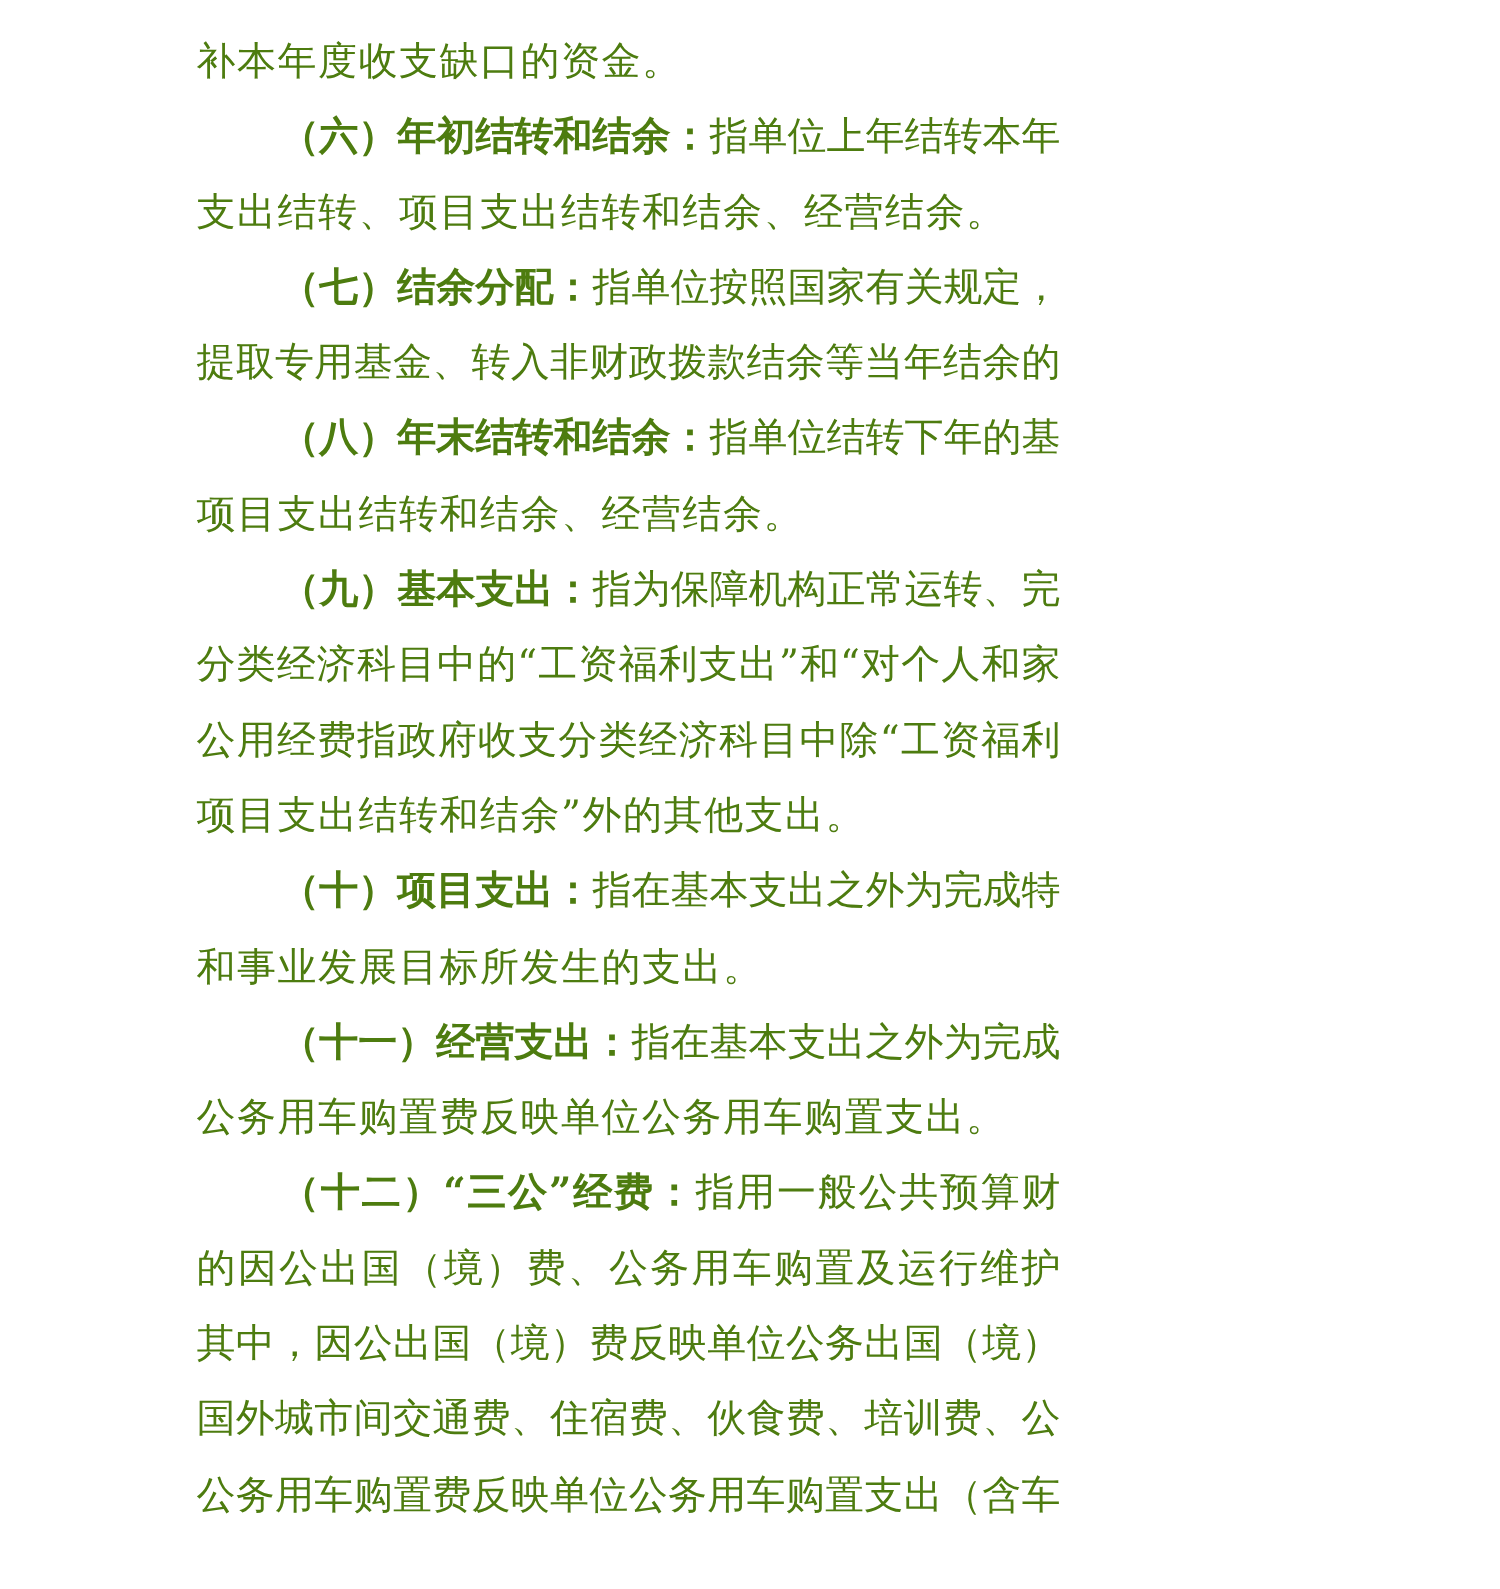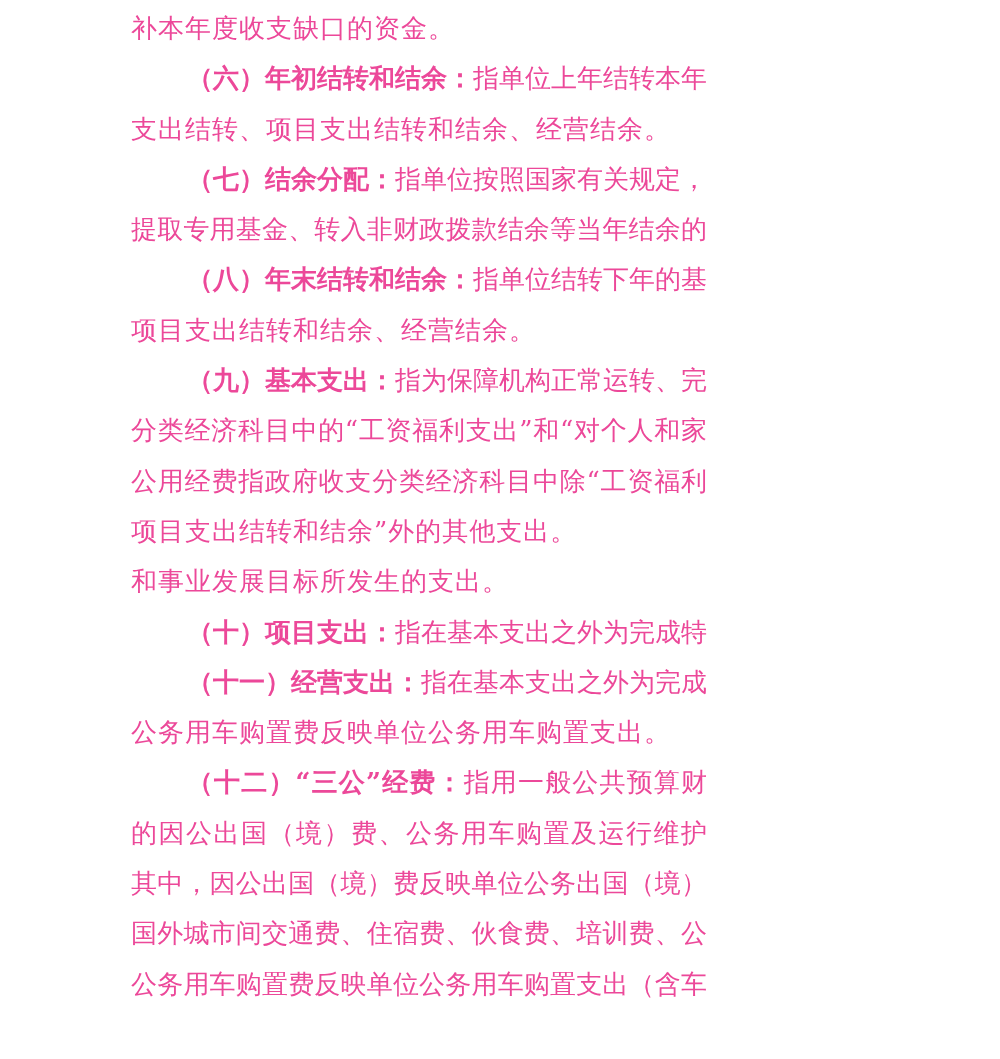--- a/index.html
+++ b/index.html
@@ -6,24 +6,24 @@
     margin: 0;
     padding: 0;
     background: #ffffff;
   }
   .page {
     position: relative;
     width: 812px;
     height: 1059px;
     background: #ffffff;
     box-sizing: border-box;
-    padding: 3px 105px 0 131px;
+    padding: 16px 105px 0 131px;
     overflow: hidden;
     font-family: "DejaVu Serif", "Liberation Serif", serif;
-    color: #ec4899;
+    color: #4d7c0f;
   }
   .doc {
     width: 100%;
   }
   .line {
     font-size: 26px;
     line-height: 50.3px;
     height: 50.3px;
     overflow: hidden;
     text-align: left;
@@ -53,22 +53,22 @@
       <div class="line indent full"><span class="seg seg-bold">（六）年初结转和结余：</span><span class="seg">指单位上年结转本年使用的基本</span></div>
       <div class="line"><span class="seg">支出结转、项目支出结转和结余、经营结余。</span></div>
       <div class="line indent full"><span class="seg seg-bold">（七）结余分配：</span><span class="seg">指单位按照国家有关规定，缴纳所得税、</span></div>
       <div class="line full"><span class="seg">提取专用基金、转入非财政拨款结余等当年结余的分配情况。</span></div>
       <div class="line indent full"><span class="seg seg-bold">（八）年末结转和结余：</span><span class="seg">指单位结转下年的基本支出结转、</span></div>
       <div class="line"><span class="seg">项目支出结转和结余、经营结余。</span></div>
       <div class="line indent full"><span class="seg seg-bold">（九）基本支出：</span><span class="seg">指为保障机构正常运转、完成日常工作</span></div>
       <div class="line full"><span class="seg">分类经济科目中的“工资福利支出”和“对个人和家庭的补助”；</span></div>
       <div class="line full"><span class="seg">公用经费指政府收支分类经济科目中除“工资福利支出”和“对</span></div>
       <div class="line"><span class="seg">项目支出结转和结余”外的其他支出。</span></div>
+      <div class="line indent full"><span class="seg seg-bold">（十）项目支出：</span><span class="seg">指在基本支出之外为完成特定行政任务</span></div>
       <div class="line"><span class="seg">和事业发展目标所发生的支出。</span></div>
-      <div class="line indent full"><span class="seg seg-bold">（十）项目支出：</span><span class="seg">指在基本支出之外为完成特定行政任务</span></div>
       <div class="line indent full"><span class="seg seg-bold">（十一）经营支出：</span><span class="seg">指在基本支出之外为完成特定行政任务</span></div>
       <div class="line"><span class="seg">公务用车购置费反映单位公务用车购置支出。</span></div>
       <div class="line indent full"><span class="seg seg-bold">（十二）“三公”经费：</span><span class="seg">指用一般公共预算财政拨款安排</span></div>
       <div class="line full"><span class="seg">的因公出国（境）费、公务用车购置及运行维护费、公务接待费。</span></div>
       <div class="line full"><span class="seg">其中，因公出国（境）费反映单位公务出国（境）的国际旅费、</span></div>
       <div class="line full"><span class="seg">国外城市间交通费、住宿费、伙食费、培训费、公杂费等支出；</span></div>
       <div class="line full"><span class="seg">公务用车购置费反映单位公务用车购置支出（含车辆购置税）；</span></div>
     </div>
 </div>
 

